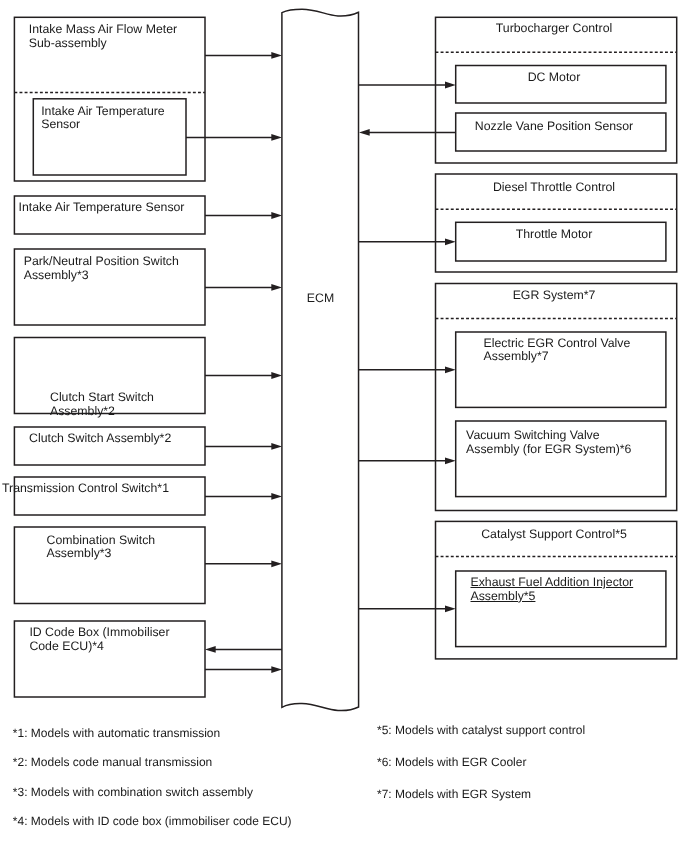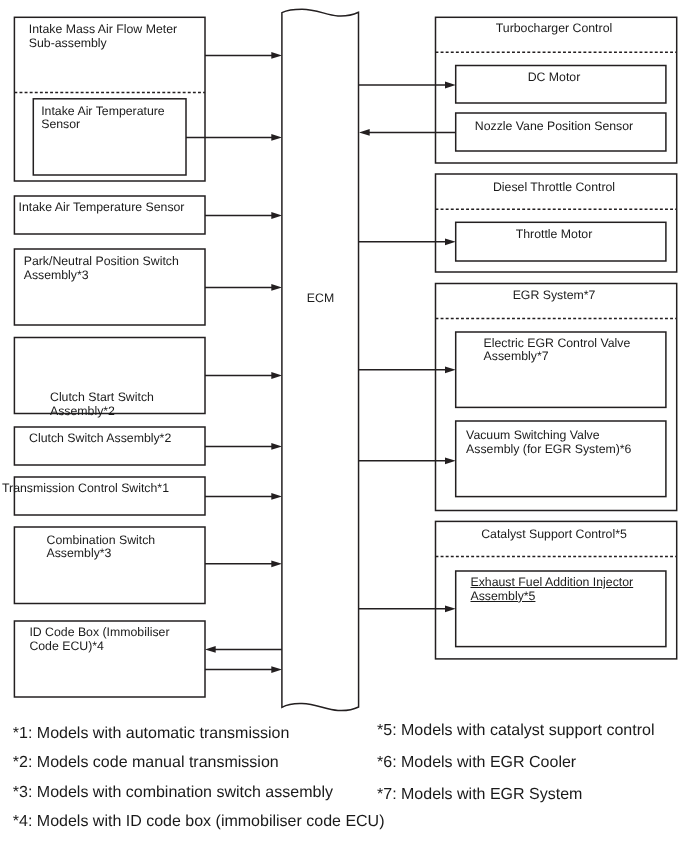--- a/index.html
+++ b/index.html
@@ -4,21 +4,21 @@
 <style>
   html,body{margin:0;padding:0;background:#ffffff;}
   body{width:688px;height:852px;position:relative;overflow:hidden;
        font-family:"Liberation Sans",sans-serif;color:#231f20;
        -webkit-font-smoothing:antialiased;text-rendering:geometricPrecision;}
   #stage{position:absolute;left:0;top:0;width:688px;height:852px;}
   #lines{position:absolute;left:0;top:0;width:688px;height:852px;overflow:visible;}
   #labels{position:absolute;left:0;top:0;width:688px;height:852px;}
   .lbl{position:absolute;font-size:12.3px;line-height:13.5px;color:#1a1a1a;white-space:pre;}
   .lbl.c{text-align:center;}
-  .fn{position:absolute;font-size:16px;line-height:13.5px;color:#1a1a1a;white-space:pre;}
+  .fn{position:absolute;font-size:12.0px;line-height:13.5px;color:#1a1a1a;white-space:pre;}
 </style>
 </head>
 <body>
 
 <div id="stage">
   <svg id="lines" viewBox="0 0 688 852" width="688" height="852">
     <path d="M 281.9 12.6 C 286.5 10.4 293.0 9.2 302.0 9.2 C 316.5 9.3 326.0 15.0 338.0 16.0 C 346.0 16.5 353.0 14.8 358.5 12.3 L 358.6 707.0 C 353.0 709.7 346.0 711.0 338.0 710.5 C 326.0 709.7 316.5 704.1 302.0 703.5 C 293.0 703.2 286.5 704.8 281.9 707.3 Z" fill="none" stroke="#231f20" stroke-width="1.5"></path>
     <rect x="14.4" y="17.3" width="190.6" height="163.7" fill="none" stroke="#231f20" stroke-width="1.5"></rect>
     <rect x="14.4" y="196.0" width="190.6" height="38.0" fill="none" stroke="#231f20" stroke-width="1.5"></rect>
     <rect x="14.4" y="249.0" width="190.6" height="76.0" fill="none" stroke="#231f20" stroke-width="1.5"></rect>

